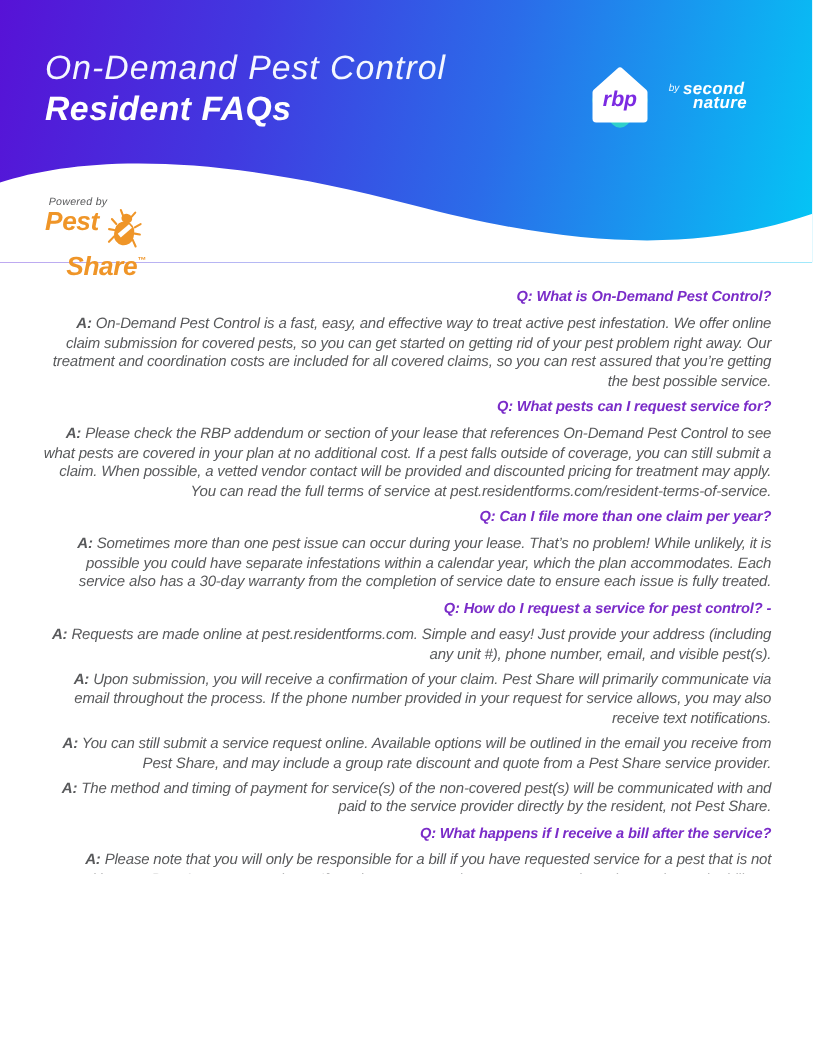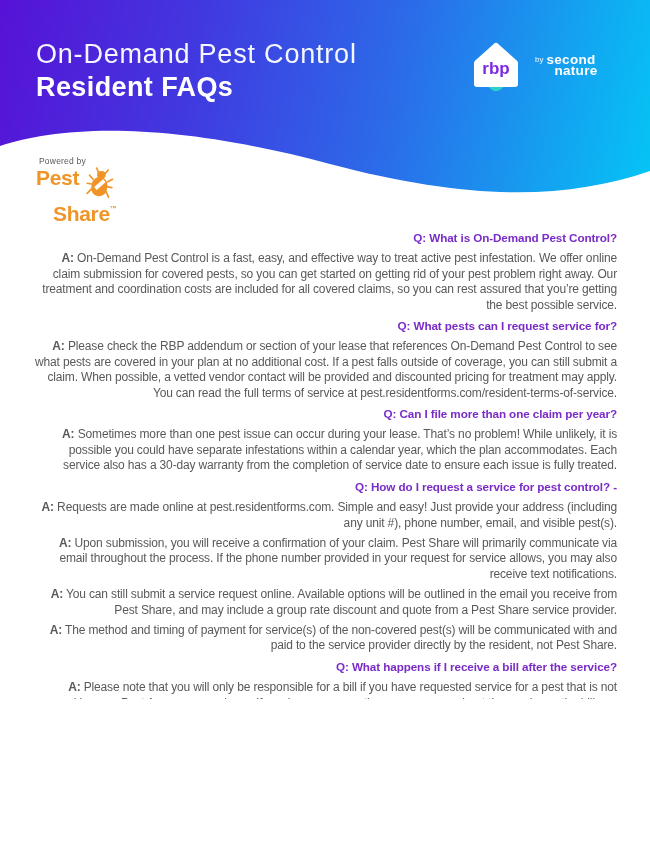--- a/index.html
+++ b/index.html
@@ -4,20 +4,21 @@
 <style>
   * { box-sizing: border-box; margin: 0; padding: 0; }
   html,body { background:#ffffff; }
   body { font-family: "Liberation Sans", sans-serif; }
   .page {
     position: relative;
     width: 650px;
     height: 699px;
     background: #ffffff;
     overflow: hidden;
+    font-style: italic;
   }
   
   .header {
     position: relative;
     width: 650px;
     height: 210px;
     background: linear-gradient(102deg, #5712d6 0%, #4139e0 30%, #2b6ce9 60%, #04c6f5 100%);
   }
   .wave {
     position: absolute;
@@ -40,21 +41,21 @@
   .title-2 {
     font-size: 27px;
     font-weight: bold;
     letter-spacing: 0.4px;
     line-height: 33px;
     color: #ffffff;
   }
   
   .brand-lockup {
     position: absolute;
-    left: 467px; top: 37px;
+    left: 467px; top: 48px;
     display: flex;
     align-items: flex-start;
   }
   .rbp-badge { width: 58px; height: 58px; display:block; }
   .sn-wrap {
     margin-left: 10px;
     margin-top: 17px;
     color: #ffffff;
     display: flex;
     align-items: flex-start;

